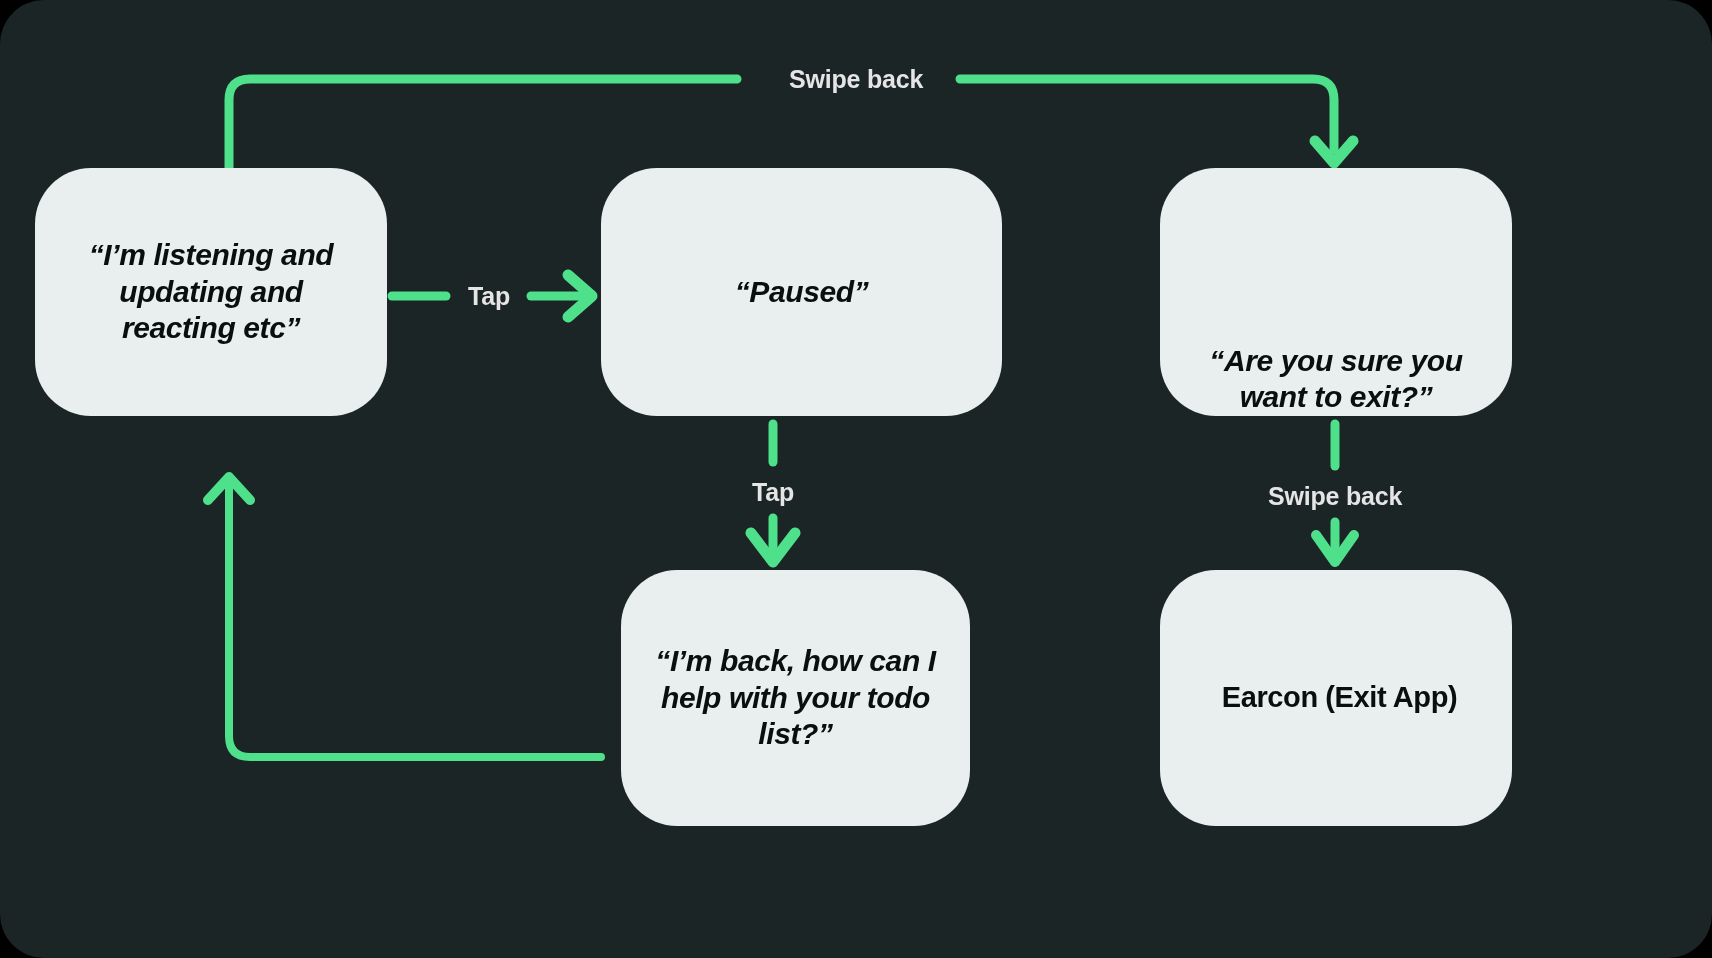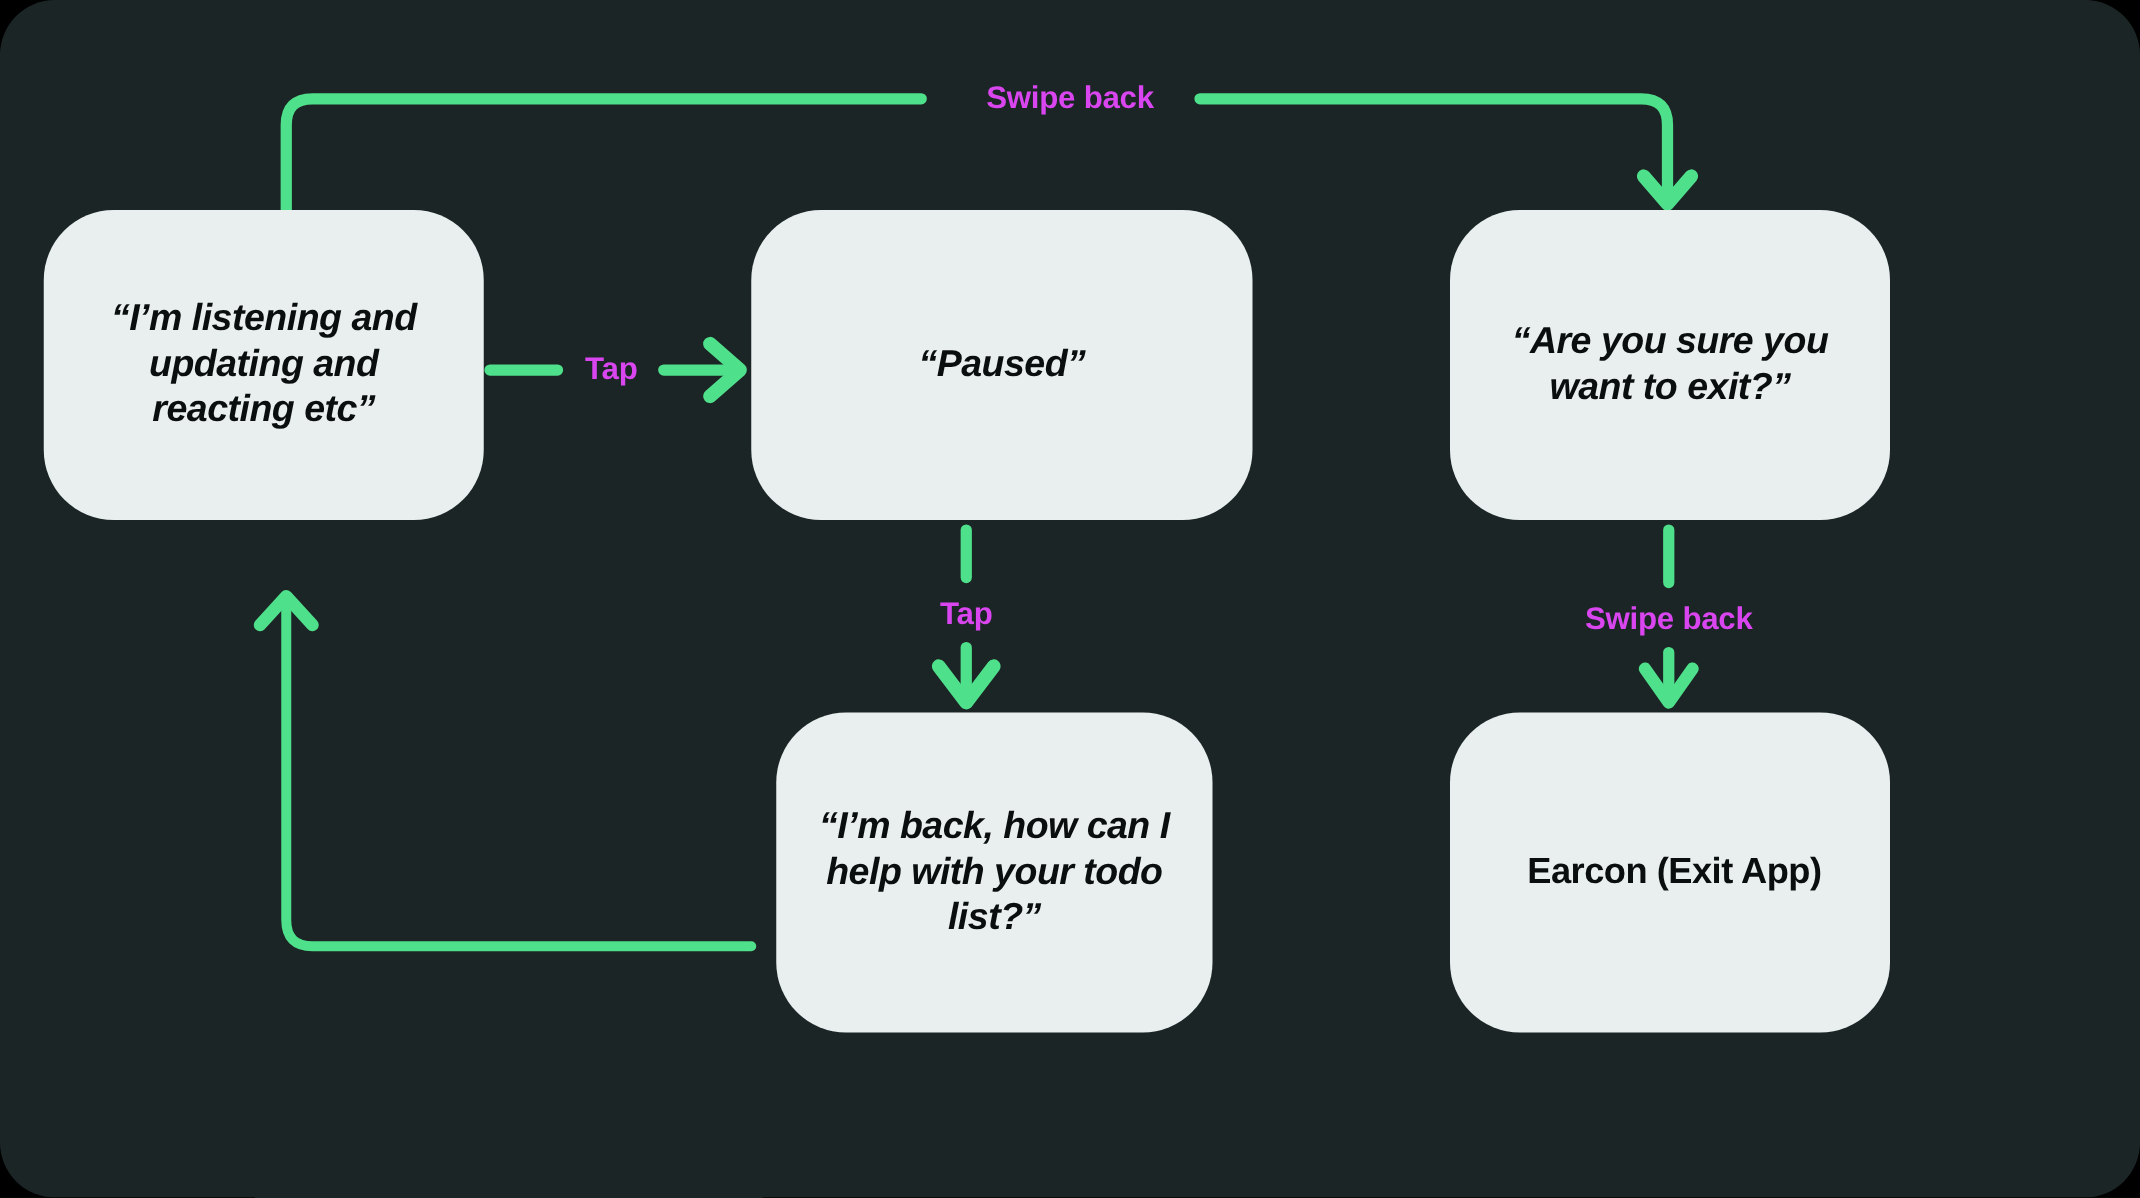--- a/index.html
+++ b/index.html
@@ -52,27 +52,27 @@
     line-height: 1.22;
     letter-spacing: -0.4px;
   }
   .node-label.plain {
     font-style: normal;
     font-size: 29px;
   }
   
   #node-listening { left: 35px;   top: 168px; width: 352px; height: 248px; justify-content: flex-end; }
   #node-paused    { left: 601px;  top: 168px; width: 401px; height: 248px; }
-  #node-confirm   { left: 1160px; top: 168px; width: 352px; height: 248px; }
+  #node-confirm   { left: 1160px; top: 168px; width: 352px; height: 248px; align-items: flex-end; }
   #node-back      { left: 601px;  top: 570px; width: 349px; height: 256px; margin-left: 20px; }
   #node-earcon    { left: 1160px; top: 570px; width: 352px; height: 256px; padding-left: 33px; }
 
   .edge-label {
     position: absolute;
-    color: #d946ef;
+    color: #e5e5e5;
     font-weight: 700;
     font-size: 25px;
     letter-spacing: -0.2px;
     white-space: nowrap;
     transform: translate(-50%, -50%);
     font-family: "Liberation Sans", sans-serif;
   }
   #label-swipe-top  { left: 856px;  top: 79px; }
   #label-tap-right  { left: 489px;  top: 296px; }
   #label-tap-down   { left: 773px;  top: 492px; }

